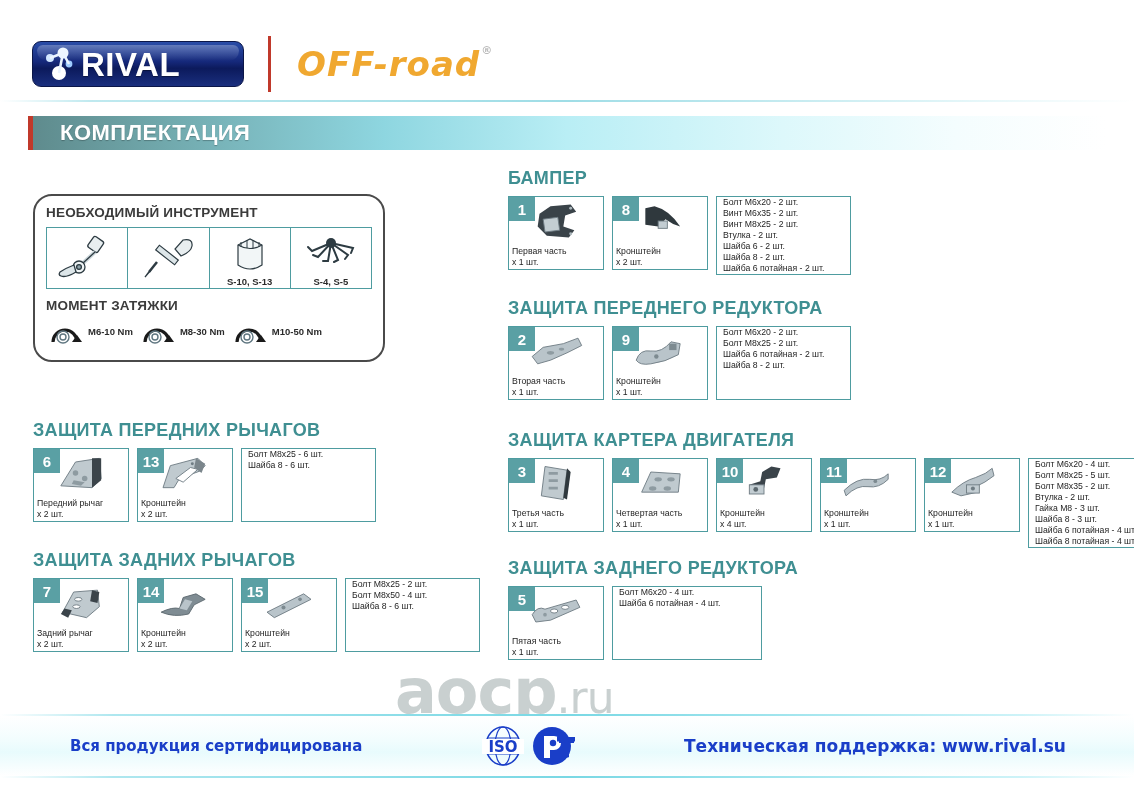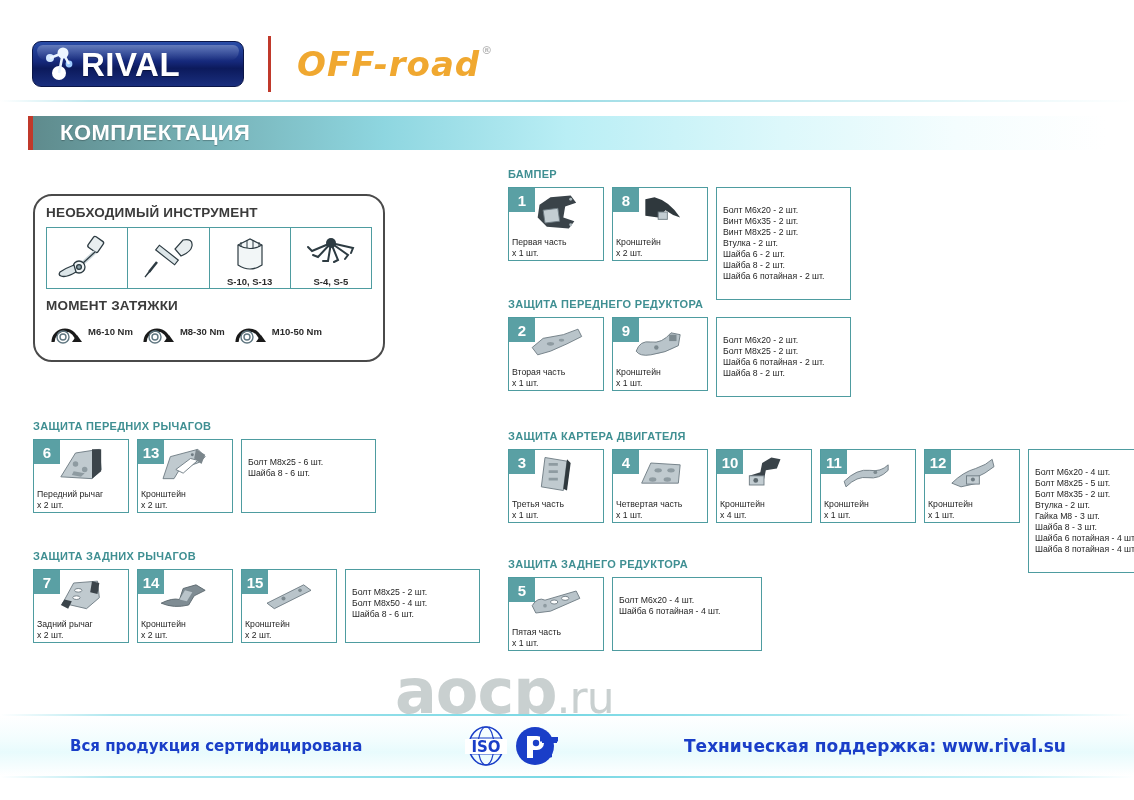--- a/index.html
+++ b/index.html
@@ -105,21 +105,21 @@
     font-size: 9.5px; font-weight: bold; color: #2b2b2b;
   }
   .torque-h { margin-top: 9px; }
   .torque-row { display: flex; margin-top: 5px; gap: 8px; padding-left: 3px; }
   .torque-item { display: flex; align-items: center; gap: 5px; }
   .torque-item span { font-size: 9.5px; font-weight: bold; color: #2b2b2b; }
 
   
   .section { position: absolute; }
   .section h3 {
-    font-size: 11px; font-weight: bold; color: #3f8f92;
+    font-size: 18px; font-weight: bold; color: #3f8f92;
     letter-spacing: .3px; margin-bottom: 7px;
   }
   .cards { display: flex; align-items: flex-start; gap: 8px; }
 
   .part-card {
     width: 96px; height: 74px;
     border: 1.5px solid #4e9ca0; background:#fff;
     position: relative; flex: none;
   }
   .part-card .badge {
@@ -132,21 +132,21 @@
     position: absolute; left: 0; right: 0; top: 2px; height: 44px;
     display: flex; align-items: center; justify-content: center;
   }
   .part-card .cap {
     position: absolute; left: 3px; bottom: 2px; right: 2px;
     font-size: 8.7px; color: #1e1e1e; line-height: 1.18;
   }
 
   .hw-box {
     border: 1.5px solid #4e9ca0; background:#fff;
-    padding: 17px 6px; flex: none;
+    padding: 0 6px; flex: none;
   }
   .hw-box div { font-size: 8.7px; color: #1e1e1e; line-height: 1.26; white-space: nowrap; }
 
   
   .foot-rule-top {
     position: absolute; left: 0; top: 714px; width: 1134px; height: 2px;
     background: linear-gradient(90deg,#ffffff 0%,#aee7ef 10%,#79d8e4 50%,#cdf3f8 90%,#ffffff 100%);
   }
   .foot-rule-bot {
     position: absolute; left: 0; top: 776px; width: 1134px; height: 2px;
@@ -154,21 +154,21 @@
   }
   .footer {
     position: absolute; left: 0; top: 716px; width: 1134px; height: 60px;
     background: linear-gradient(180deg,#ffffff 0%,#f2fdfe 40%,#e8fbfd 60%,#ffffff 100%);
     display: flex; align-items: center;
   }
   .foot-left {
     position: absolute; left: 70px; font-size: 15px; font-weight: bold; color: #1a3ec8;
     font-family: "DejaVu Sans", sans-serif;
   }
-  .foot-logos { position: absolute; left: 463px; display: flex; align-items: center; }
+  .foot-logos { position: absolute; left: 480px; display: flex; align-items: center; }
   .foot-right {
     position: absolute; left: 684px; font-size: 17px; font-weight: bold; color: #1a3ec8;
     font-family: "DejaVu Sans", sans-serif;
   }
 </style>
 </head>
 <body>
 
 <div class="watermark">
   <span>аocp</span><span class="suffix">.ru</span>

